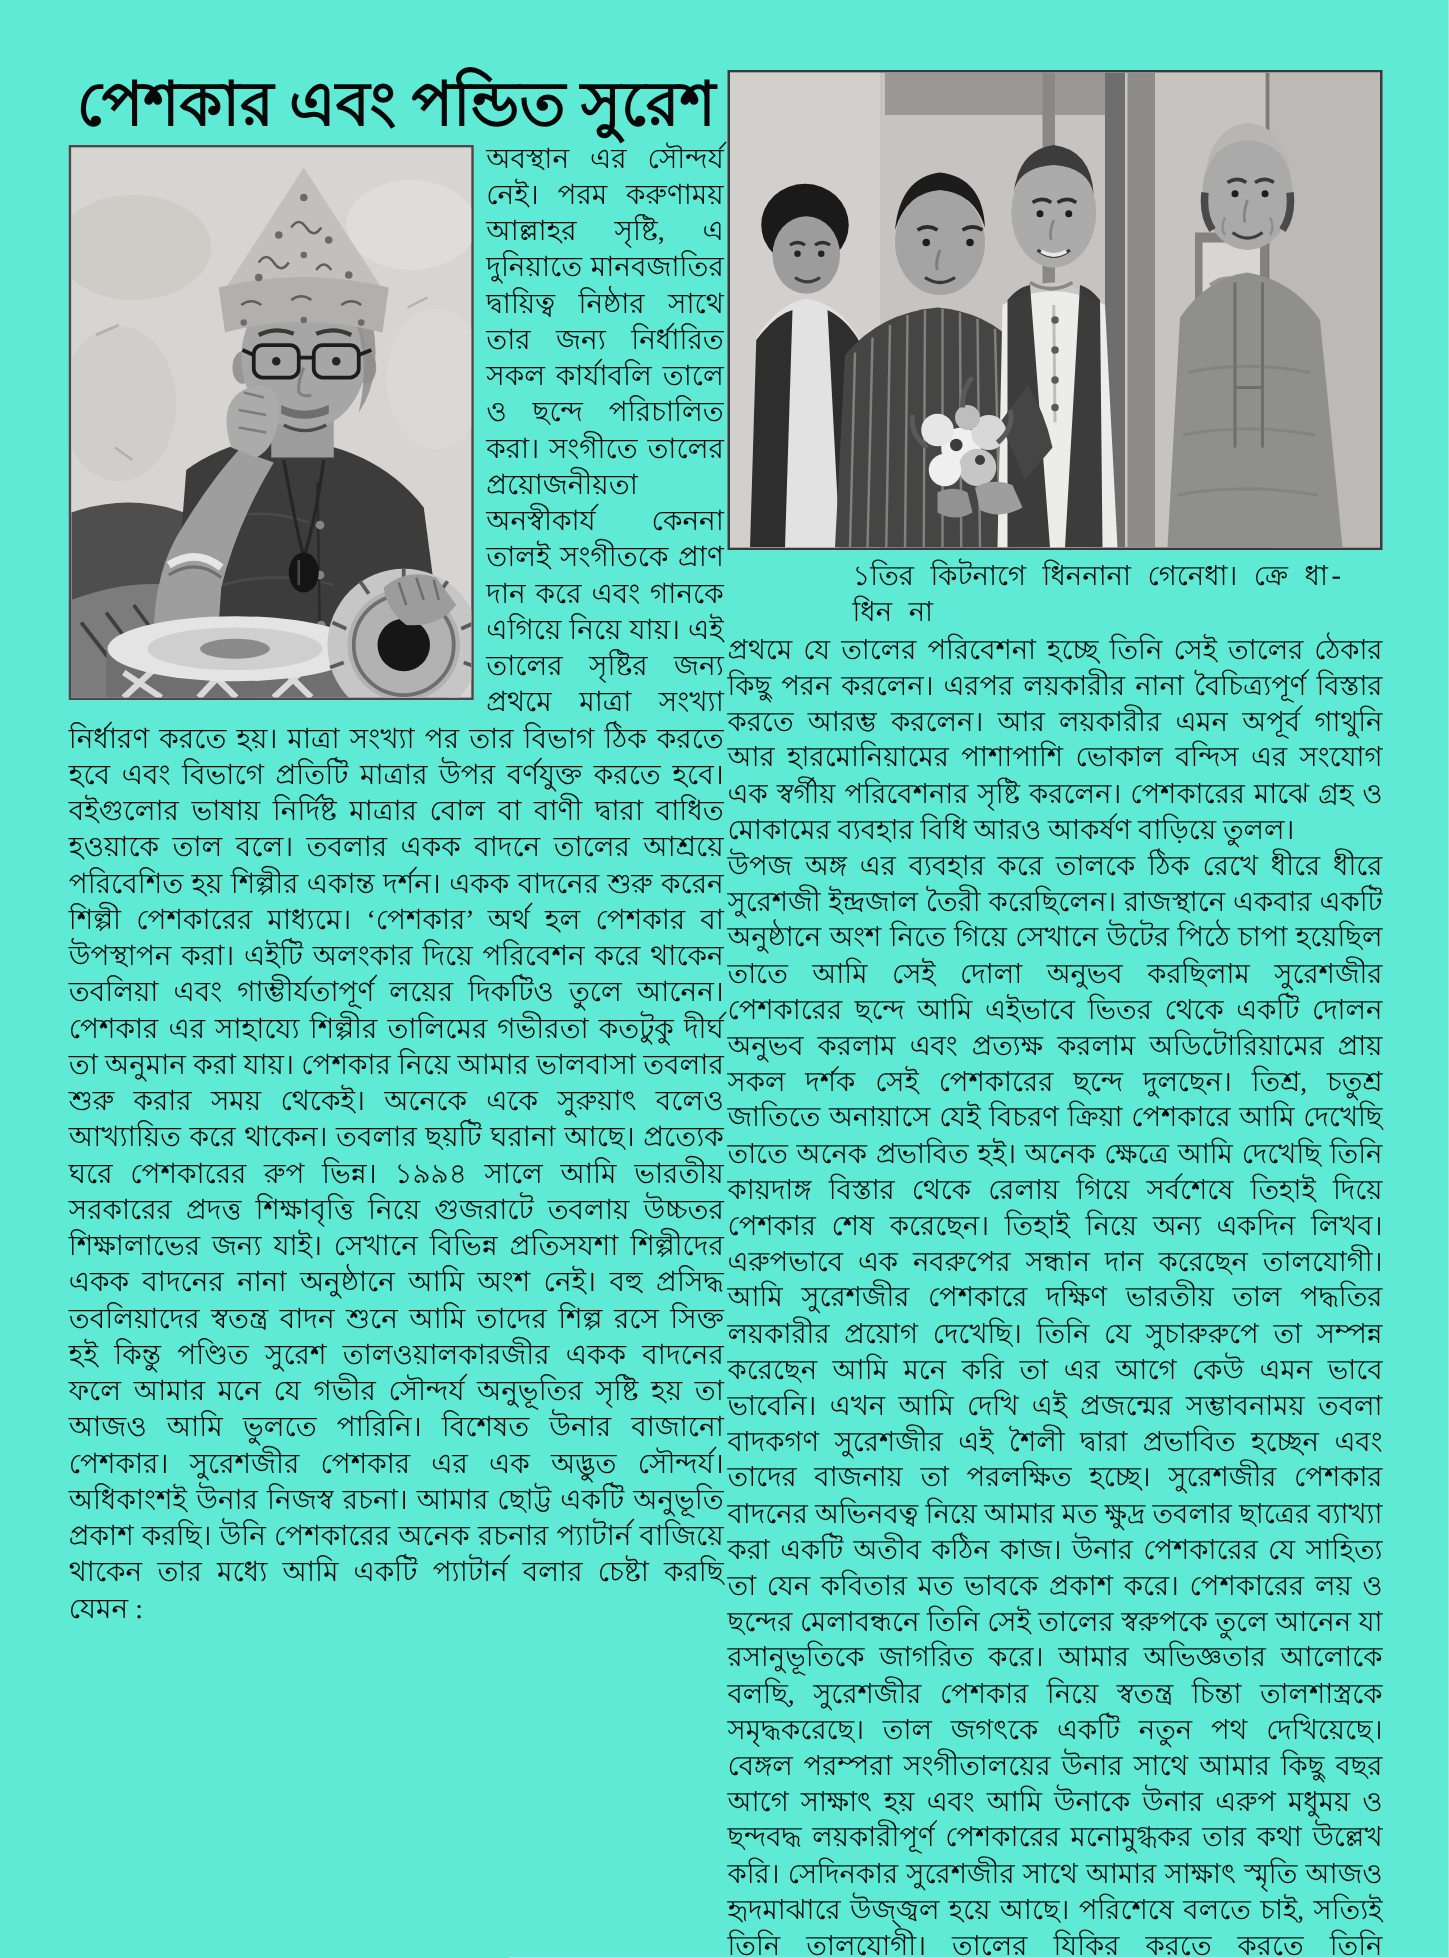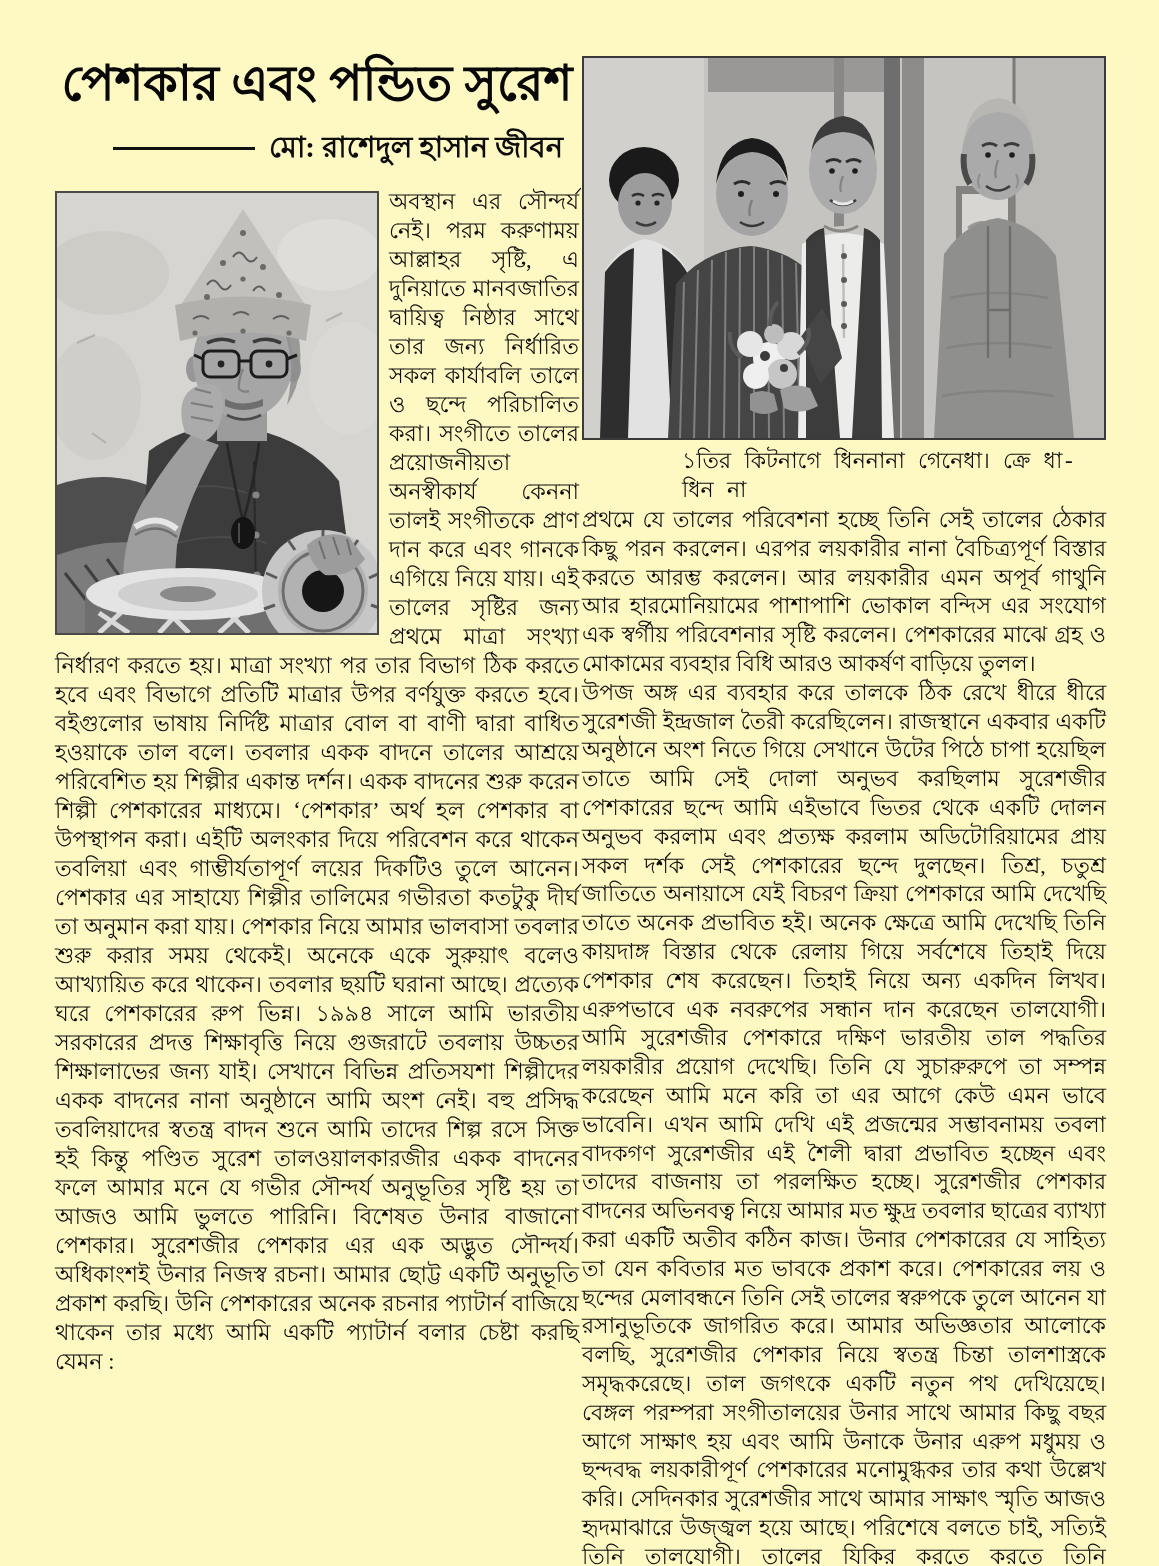--- a/index.html
+++ b/index.html
@@ -1,16 +1,16 @@
 <!DOCTYPE html>
 <html><head>
 <meta charset="utf-8">
 <style>
   html,body{margin:0;padding:0;background:#e8e8e8;}
-  .page{position:relative;width:1159px;height:1566px;background:#fef9c3;margin:0 auto;
+  .page{position:relative;width:1159px;height:1566px;background:#5eead4;margin:0 auto;
         font-family:"Liberation Serif","DejaVu Serif",serif;color:#0d0d0d;overflow:hidden;}
   .col-left{position:absolute;left:55px;top:56px;width:524px;}
   .col-right{position:absolute;left:582px;top:56px;width:524px;}
   .headline{font-size:49px;font-weight:bold;text-align:center;line-height:1.14;color:#080808;}
   .byline{display:flex;align-items:center;justify-content:flex-end;gap:14px;
           margin:12px 16px 14px 0;font-size:29px;font-weight:bold;}
   .byline-rule{width:142px;border-top:3px solid #111;height:0;}
   .body-text{font-size:22.3px;line-height:29px;text-align:justify;text-justify:inter-word;}
   .rc-text{font-size:22px;line-height:28.8px;text-align:justify;}
   .portrait-wrap{float:left;width:320px;margin:4px 10px 4px 0;border:2px solid #4a4a4a;background:#d7d5d1;}
@@ -26,24 +26,20 @@
 </head>
 <body>
 
 <div class="page">
 
   <div class="col-left">
     <div class="headline">
       <div>পেশকার এবং পন্ডিত সুরেশ</div>
     </div>
 
-    <div class="byline">
-      <div class="byline-rule"></div>
-      <div>মো: রাশেদুল হাসান জীবন</div>
-    </div>
 
     <div class="body-text">
       <div class="clearfix">
         <span class="portrait-wrap">
 
           <svg viewBox="0 0 320 440" xmlns="http://www.w3.org/2000/svg">
             <rect width="320" height="440" fill="#d7d5d1"></rect>
             <ellipse cx="50" cy="80" rx="62" ry="42" fill="#c9c7c3" opacity="0.7"></ellipse>
             <ellipse cx="272" cy="62" rx="52" ry="36" fill="#e1dfdb" opacity="0.8"></ellipse>
             <ellipse cx="38" cy="205" rx="46" ry="62" fill="#cbc9c5" opacity="0.6"></ellipse>

